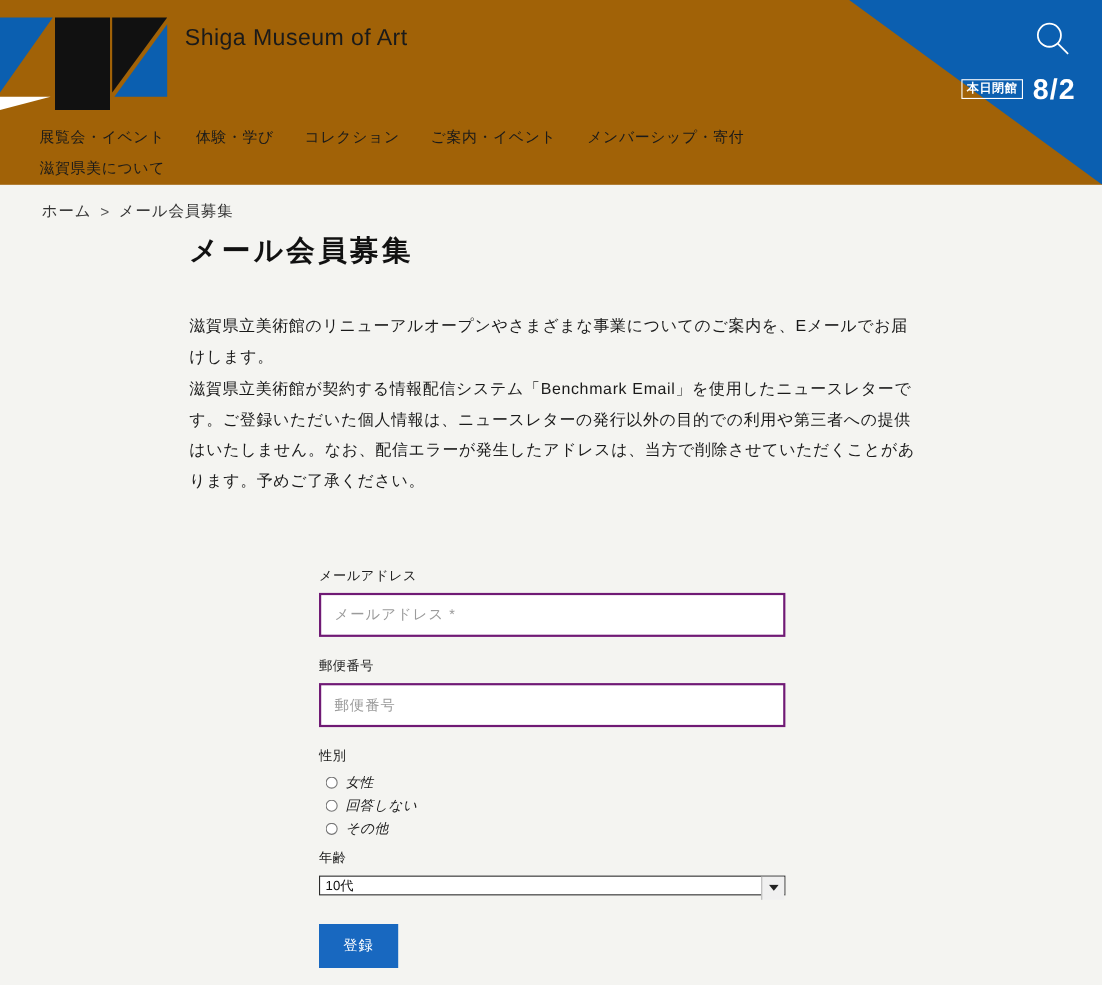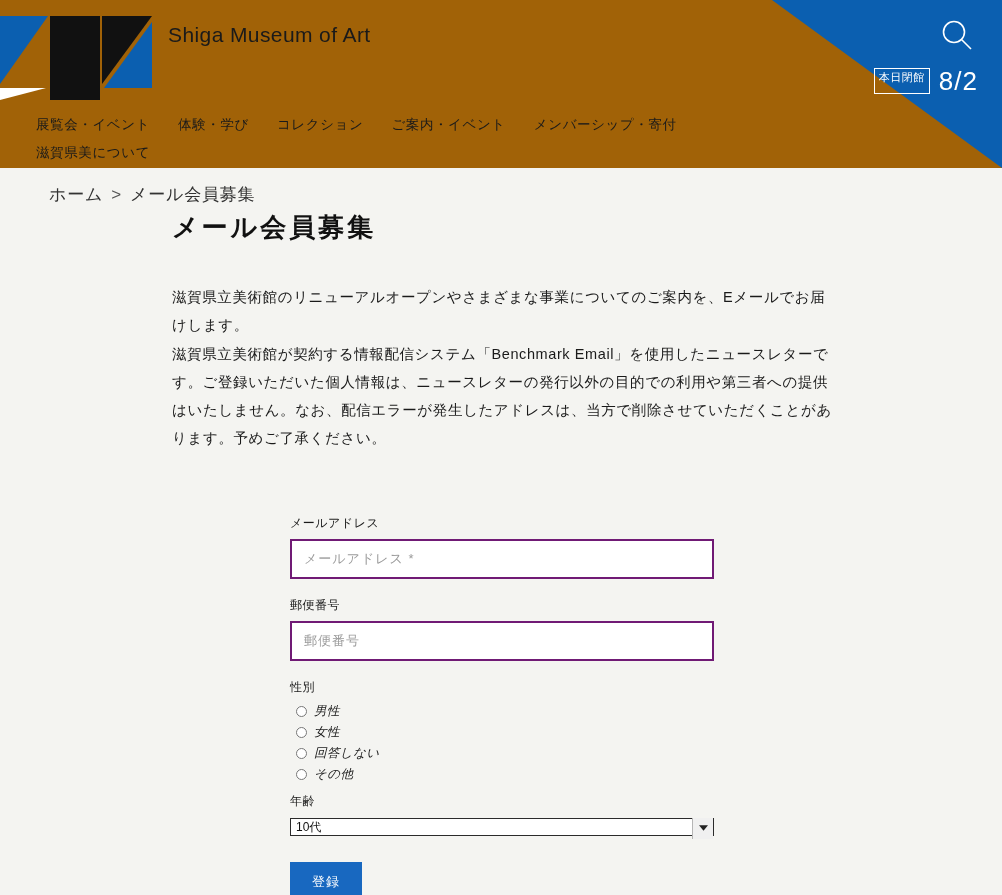--- a/index.html
+++ b/index.html
@@ -75,21 +75,23 @@
     top: 18px;
     width: 34px;
     height: 34px;
     cursor: pointer;
   }
   .today-row {
     position: absolute;
     right: 24px;
     top: 68px;
     display: flex;
+    align-items: center;
     gap: 9px;
+    font-weight: bold;
   }
   .today-badge {
     border: 1px solid #ffffff;
     color: #ffffff;
     font-size: 11px;
     padding: 3px 4px 2px;
     letter-spacing: 0.5px;
     line-height: 1;
     white-space: nowrap;
   }
@@ -119,23 +121,23 @@
     margin-right: 28px;
     margin-bottom: 10px;
     white-space: nowrap;
     cursor: pointer;
     letter-spacing: 0.6px;
   }
 
   
   .breadcrumb {
     position: absolute;
-    left: 49px;
+    left: 38px;
     top: 183px;
-    font-size: 17px;
+    font-size: 14px;
     color: #333;
     letter-spacing: 0.8px;
     display: flex;
     align-items: center;
     gap: 8px;
   }
   .breadcrumb a { color: #333; text-decoration: none; cursor: pointer; }
   .crumb-sep { color: #555; }
 
   
@@ -325,24 +327,20 @@
   <form class="form">
 
     <div class="field-label">メールアドレス</div>
     <input class="text-input" type="text" placeholder="メールアドレス *" style="">
 
     <div class="field-label">郵便番号</div>
     <input class="text-input" type="text" placeholder="郵便番号" style="">
 
     <div class="field-label">性別</div>
     <div class="radio-group">
-      <div class="radio-row">
-        <input type="radio" name="gender" id="g0" style="">
-        <label for="g0">男性</label>
-      </div>
       <div class="radio-row">
         <input type="radio" name="gender" id="g1" style="">
         <label for="g1">女性</label>
       </div>
       <div class="radio-row">
         <input type="radio" name="gender" id="g3" style="">
         <label for="g3">回答しない</label>
       </div>
       <div class="radio-row">
         <input type="radio" name="gender" id="g2" style="">

